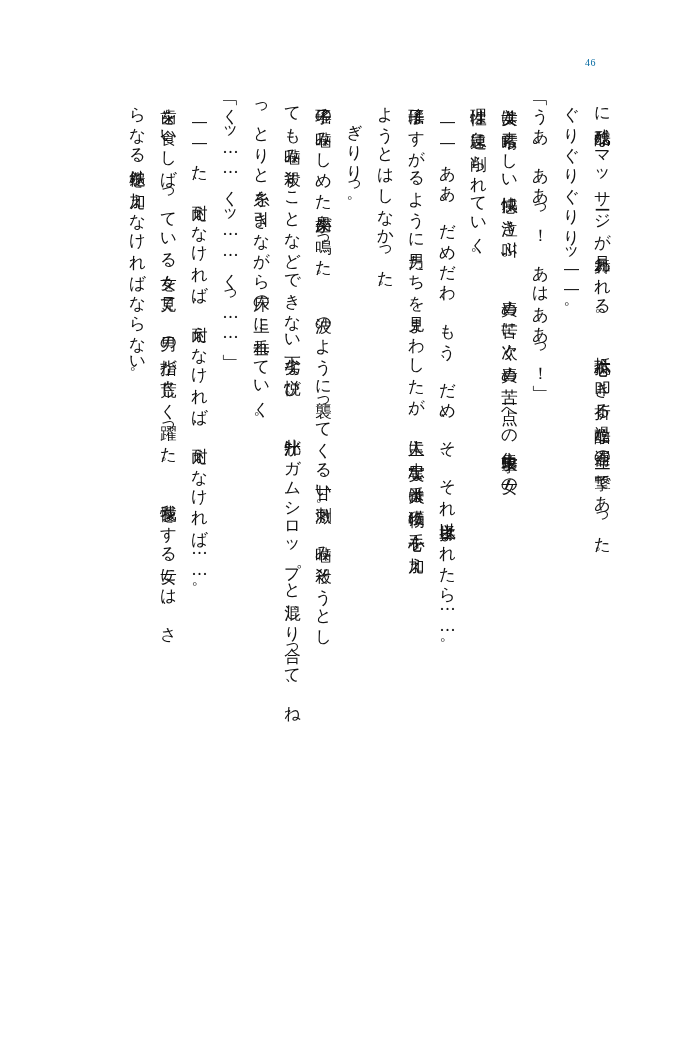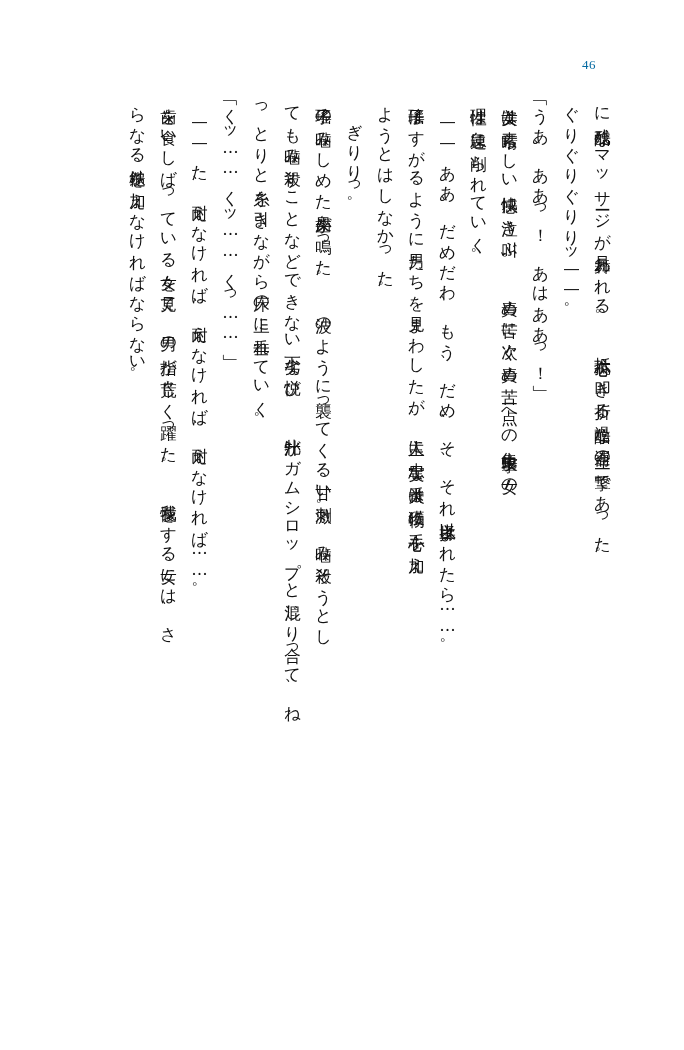--- a/index.html
+++ b/index.html
@@ -13,21 +13,21 @@
     height: 1050px;
     background: #ffffff;
     overflow: hidden;
     font-family: "DejaVu Serif", serif;
     color: #111111;
   }
   .page-number {
     position: absolute;
     top: 57px;
     right: 88px;
-    font-size: 13px;
+    font-size: 10px;
     font-family: "Liberation Serif", serif;
     color: #0369a1;
     letter-spacing: 0.5px;
   }
   .body-text {
     position: absolute;
     top: 95px;
     right: 66px;
     left: 55px;
     bottom: 60px;

